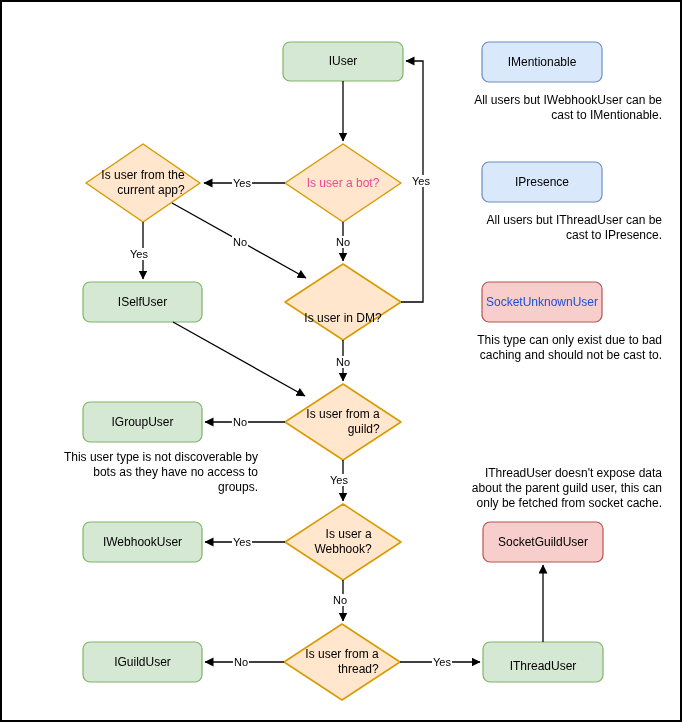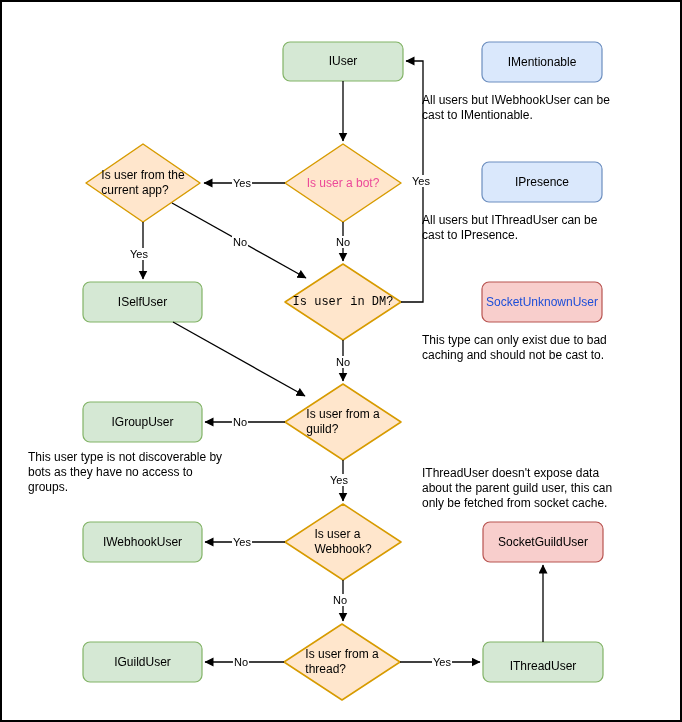--- a/index.html
+++ b/index.html
@@ -23,40 +23,40 @@
     top: 0;
     width: 682px;
     height: 722px;
     display: block;
   }
   .node-label {
     position: absolute;
     display: flex;
     align-items: center;
     justify-content: center;
-    text-align: left;
+    text-align: right;
     font-size: 12px;
     line-height: 15px;
     color: #000000;
     white-space: pre-line;
     pointer-events: none;
   }
   .edge-label {
     position: absolute;
     transform: translate(-50%, -50%);
     background: #ffffff;
     font-size: 11px;
     line-height: 12px;
     color: #000000;
     padding: 0 1px;
     white-space: nowrap;
   }
   .annotation {
     position: absolute;
-    text-align: left;
+    text-align: right;
     font-size: 12px;
     line-height: 15px;
     color: #000000;
     white-space: pre-line;
   }
 </style>
 </head>
 <body>
 
 <div id="canvas">
@@ -104,21 +104,21 @@
     <div class="node-label" style="left: 480px; top: 280px; width: 120px; height: 40px; color: #1d4ed8;">SocketUnknownUser</div>
     <div class="node-label" style="left: 81px; top: 280px; width: 119px; height: 40px; color: rgb(0, 0, 0);">ISelfUser</div>
     <div class="node-label" style="left: 81px; top: 400px; width: 119px; height: 40px; color: rgb(0, 0, 0); border-radius: 10px;">IGroupUser</div>
     <div class="node-label" style="left: 81px; top: 520px; width: 119px; height: 40px; color: rgb(0, 0, 0);">IWebhookUser</div>
     <div class="node-label" style="left: 81px; top: 640px; width: 119px; height: 40px; color: rgb(0, 0, 0);">IGuildUser</div>
     <div class="node-label" style="left: 481px; top: 520px; width: 120px; height: 40px; color: rgb(0, 0, 0);">SocketGuildUser</div>
     <div class="node-label" style="left: 481px; top: 640px; width: 120px; height: 48px; color: rgb(0, 0, 0);">IThreadUser</div>
     <div class="node-label" style="left: 84px; top: 142px; width: 114px; height: 78px; color: rgb(0, 0, 0);">Is user from the
 current app?</div>
     <div class="node-label" style="left: 283px; top: 142px; width: 116px; height: 78px; color: #ec4899;">Is user a bot?</div>
-    <div class="node-label" style="left: 283px; top: 262px; width: 116px; height: 76px; color: rgb(0, 0, 0); font-family: Liberation Mono, monospace;">Is user in DM?</div>
+    <div class="node-label" style="left: 283px; top: 278px; width: 116px; height: 76px; color: rgb(0, 0, 0);">Is user in DM?</div>
     <div class="node-label" style="left: 283px; top: 382px; width: 116px; height: 76px; color: rgb(0, 0, 0);">Is user from a
 guild?</div>
     <div class="node-label" style="left: 283px; top: 502px; width: 116px; height: 76px; color: rgb(0, 0, 0);">Is user a
 Webhook?</div>
     <div class="node-label" style="left: 282px; top: 622px; width: 116px; height: 76px; color: rgb(0, 0, 0);">Is user from a
 thread?</div>
     <span class="edge-label" style="left: 240px; top: 181px;">Yes</span>
     <span class="edge-label" style="left: 341px; top: 240px;">No</span>
     <span class="edge-label" style="left: 137px; top: 252px;">Yes</span>
     <span class="edge-label" style="left: 238px; top: 240px;">No</span>

